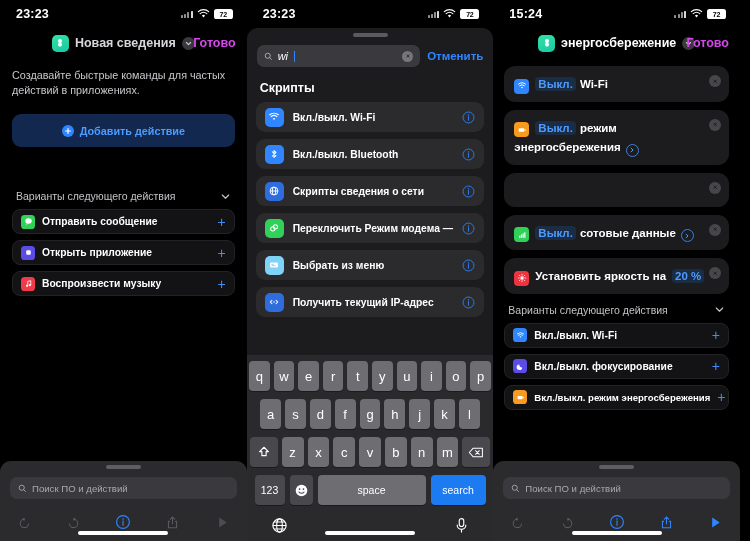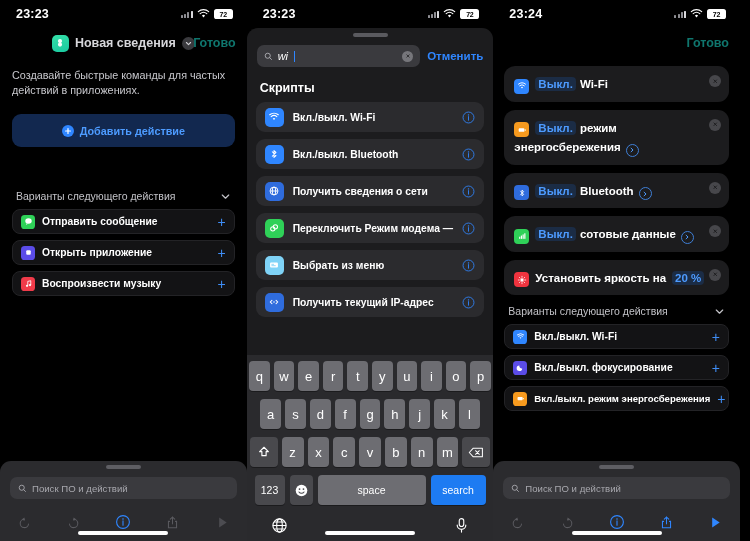--- a/index.html
+++ b/index.html
@@ -45,21 +45,21 @@
   .app-glyph svg { width:12px; height:12px; }
   .nav-title { font-size:12.5px; font-weight:700; color:#d7d7db; white-space:nowrap; }
   .nav-title.bright { color:#fff; }
   .chev-circle {
     width:13px; height:13px; border-radius:50%; background:#3a3a3e;
     display:flex; align-items:center; justify-content:center; flex:none;
   }
   .chev-circle svg { width:7px; height:7px; }
   .nav-done {
     position:absolute; right:11px; top:50%; transform:translateY(-50%);
-    color:#0f766e; font-size:12.5px; font-weight:700;
+    color:#d946ef; font-size:12.5px; font-weight:700;
   }
 
   
   .p1-body { padding:10px 12px 0 12px; }
   .p1-desc { font-size:10.8px; line-height:15px; color:#c8c8cd; }
   .add-action {
     margin-top:16px; height:33px; border-radius:9px;
     background:#12284f; display:flex; align-items:center;
     justify-content:center; gap:6px;
   }
@@ -416,21 +416,21 @@
         </div>
 
         <div class="p2-row">
           <span class="p2-ico" style="background:#2f6cdd">
             <svg viewBox="0 0 14 14">
                 <circle cx="7" cy="7" r="4.6" stroke="#fff" stroke-width="1.1" fill="none"></circle>
                 <ellipse cx="7" cy="7" rx="2" ry="4.6" stroke="#fff" stroke-width="1.1" fill="none"></ellipse>
                 <path d="M2.6 7h8.8" stroke="#fff" stroke-width="1.1"></path>
               </svg>
           </span>
-          <span class="lbl">Получить сведения о сети</span>
+          <span class="lbl">Скрипты сведения о сети</span>
           <svg class="info-i" viewBox="0 0 20 20">
               <circle cx="10" cy="10" r="8.4" stroke="#2f86ff" stroke-width="1.3" fill="none"></circle>
               <circle cx="10" cy="6" r="1.1" fill="#2f86ff"></circle>
               <path d="M10 8.6v5.6" stroke="#2f86ff" stroke-width="1.4" stroke-linecap="round"></path>
             </svg>
         </div>
 
         <div class="p2-row">
           <span class="p2-ico" style="background:#2fd158">
             <svg viewBox="0 0 14 14">
@@ -553,38 +553,51 @@
         </div>
       </div>
 
       <div class="home-ind"></div>
     </div>
   </div>
 
   <div class="panel">
 
     <div class="statusbar">
-      <div class="sb-time">23:24</div>
+      <div class="sb-time">15:24</div>
       <div class="sb-right">
         <div class="sb-dots">
             <i></i>
             <i></i>
             <i></i>
             <i></i>
           </div>
         <svg class="sb-wifi" viewBox="0 0 16 12">
           <path d="M8 10.2l1.9-2.3a2.9 2.9 0 0 0-3.8 0L8 10.2z" fill="#fff"></path>
           <path d="M3.9 5.6a6.3 6.3 0 0 1 8.2 0" stroke="#fff" stroke-width="1.4" fill="none" stroke-linecap="round"></path>
           <path d="M1.6 3.1a9.7 9.7 0 0 1 12.8 0" stroke="#fff" stroke-width="1.4" fill="none" stroke-linecap="round"></path>
         </svg>
         <div class="sb-batt">72</div>
       </div>
     </div>
 
     <div class="navbar">
+      <div class="nav-center">
+        <span class="app-glyph">
+          <svg viewBox="0 0 24 24">
+              <path d="M12 4a4.2 4.2 0 0 1 4.2 4.2c0 1.5-.8 2.8-2 3.5 1.2.7 2 2 2 3.5A4.2 4.2 0 0 1 12 19.4a4.2 4.2 0 0 1-4.2-4.2c0-1.5.8-2.8 2-3.5-1.2-.7-2-2-2-3.5A4.2 4.2 0 0 1 12 4z" fill="#fff" opacity=".95"></path>
+            </svg>
+        </span>
+        <span class="nav-title bright">энергосбережение</span>
+        <span class="chev-circle">
+          <svg viewBox="0 0 10 10">
+              <path d="M2 3.6l3 3 3-3" stroke="#cfcfd4" stroke-width="1.6" fill="none" stroke-linecap="round" stroke-linejoin="round"></path>
+            </svg>
+        </span>
+      </div>
       <div class="nav-done">Готово</div>
     </div>
 
     <div class="p3-body">
 
       <div class="act-card">
         <div class="act-inline">
           <span class="act-ico" style="background:#2f86ff">
             <svg viewBox="0 0 14 14">
                 <path d="M7 10.6l1.5-1.9a2.3 2.3 0 0 0-3 0L7 10.6z" fill="#fff"></path>
@@ -614,31 +627,20 @@
           </span>
         </div>
         <span class="card-x">
           <svg viewBox="0 0 10 10">
               <path d="M3 3l4 4M7 3l-4 4" stroke="#1c1c1e" stroke-width="1.5" stroke-linecap="round"></path>
             </svg>
         </span>
       </div>
 
       <div class="act-card">
-        <div class="act-inline">
-          <span class="act-ico" style="background:#2f6cdd">
-            <svg viewBox="0 0 14 14">
-                <path d="M5 4.4L9.3 9 7 11V3l2.3 2L5 9.6" stroke="#fff" stroke-width="1.2" fill="none" stroke-linejoin="round" stroke-linecap="round"></path>
-              </svg>
-          </span><span class="tok-blue">Выкл.</span><span class="tok-plain">Bluetooth</span><span class="pill-arrow">
-            <svg viewBox="0 0 8 8">
-                <path d="M2.8 1.6L5.4 4 2.8 6.4" stroke="#4d9bff" stroke-width="1.3" fill="none" stroke-linecap="round" stroke-linejoin="round"></path>
-              </svg>
-          </span>
-        </div>
         <span class="card-x">
           <svg viewBox="0 0 10 10">
               <path d="M3 3l4 4M7 3l-4 4" stroke="#1c1c1e" stroke-width="1.5" stroke-linecap="round"></path>
             </svg>
         </span>
       </div>
 
       <div class="act-card">
         <div class="act-inline">
           <span class="act-ico" style="background:#2fd158">

